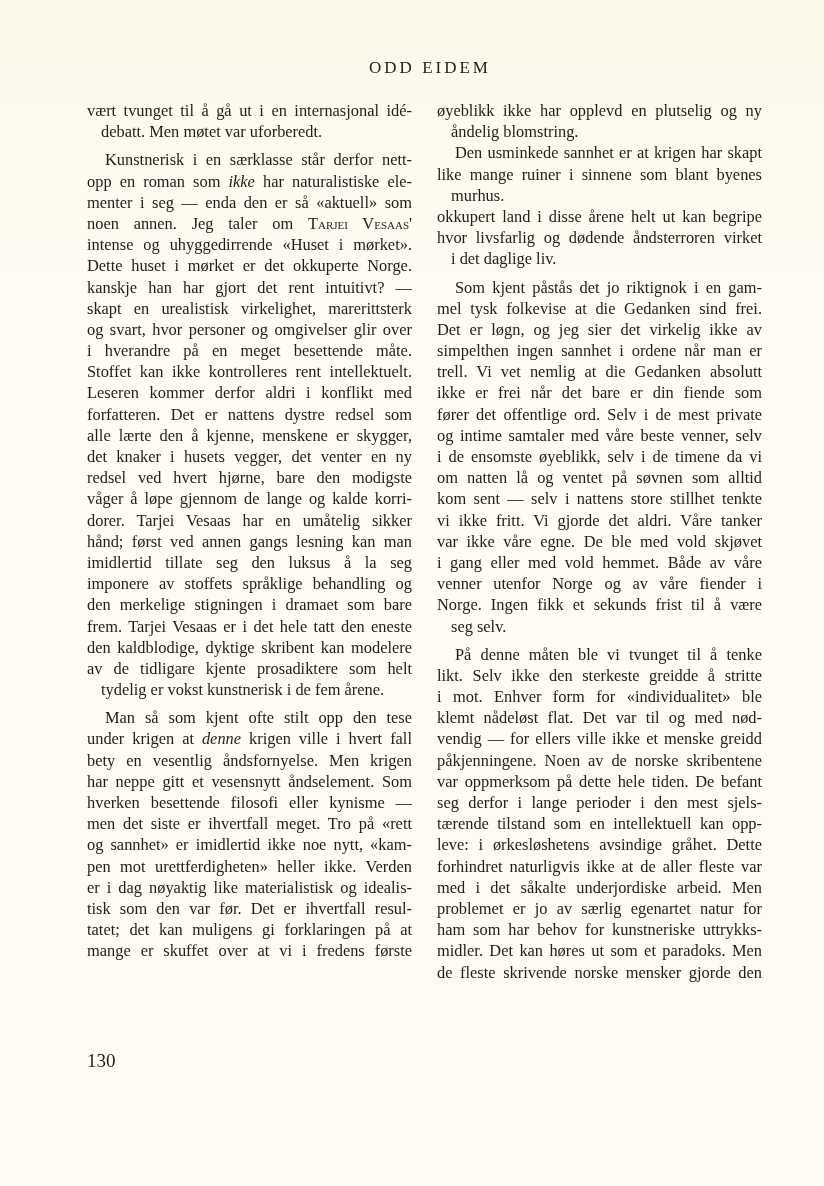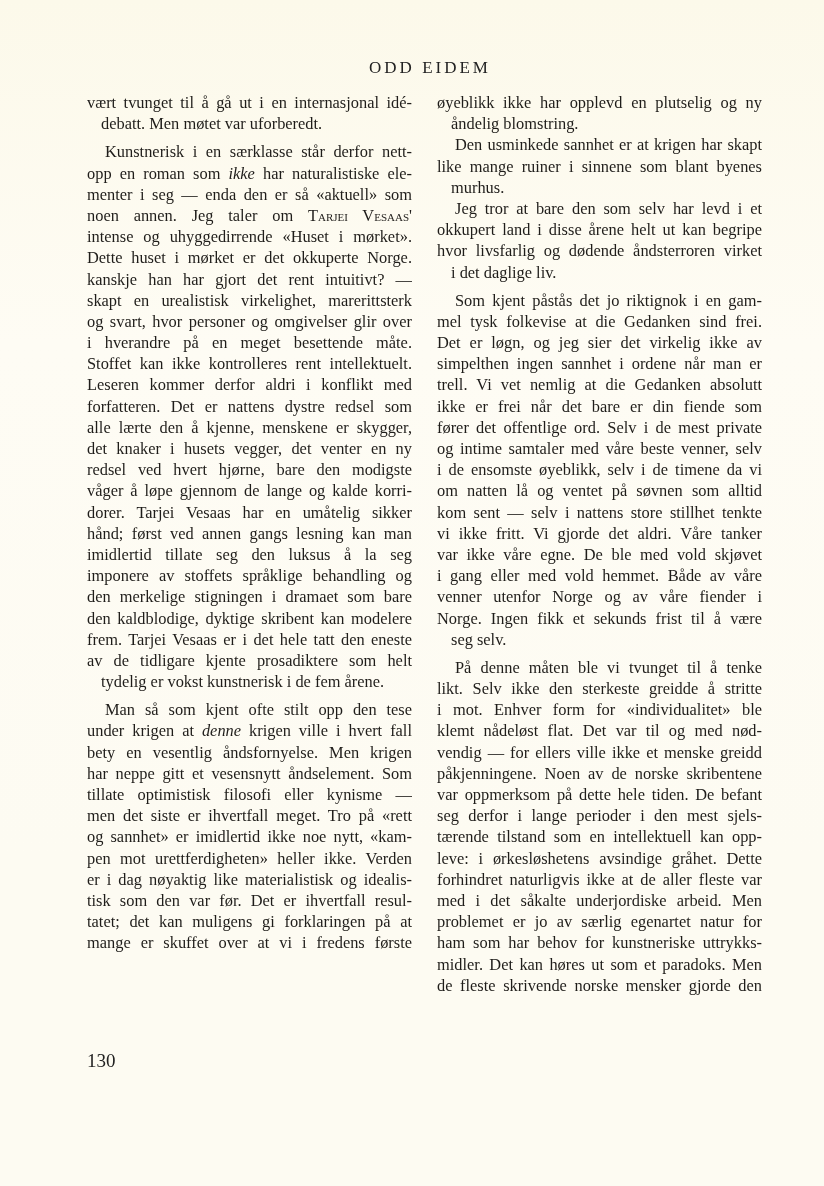--- a/index.html
+++ b/index.html
@@ -16,21 +16,21 @@
     background: linear-gradient(180deg, #fcf9ea 0%, #fefcf4 40%, #fdfbf2 100%);
   }
   .running-head {
     position: absolute; top: 58px; left: 0; width: 824px;
     text-align: center;
     font-family: "Liberation Serif", serif;
     font-size: 17px; letter-spacing: 3px; color: #222;
     padding-left: 36px; box-sizing: border-box;
   }
   .column {
-    position: absolute; top: 92px;
+    position: absolute; top: 100px;
     font-family: "Liberation Serif", serif;
     font-size: 16.4px;
   }
   .col-left { left: 87px; width: 325px; }
   .col-right { left: 437px; width: 325px; }
   .line {
     height: 21.2px; line-height: 21.2px;
     white-space: nowrap;
     text-align: justify; text-align-last: justify;
   }
@@ -70,45 +70,44 @@
       <div class="line">forfatteren. Det er nattens dystre redsel som</div>
       <div class="line">alle lærte den å kjenne, menskene er skygger,</div>
       <div class="line">det knaker i husets vegger, det venter en ny</div>
       <div class="line">redsel ved hvert hjørne, bare den modigste</div>
       <div class="line">våger å løpe gjennom de lange og kalde korri-</div>
       <div class="line">dorer. Tarjei Vesaas har en umåtelig sikker</div>
       <div class="line">hånd; først ved annen gangs lesning kan man</div>
       <div class="line">imidlertid tillate seg den luksus å la seg</div>
       <div class="line">imponere av stoffets språklige behandling og</div>
       <div class="line">den merkelige stigningen i dramaet som bare</div>
+      <div class="line">frem. Tarjei Vesaas er i det hele tatt den eneste</div>
       <div class="line">den kaldblodige, dyktige skribent kan modelere</div>
-      <div class="line">frem. Tarjei Vesaas er i det hele tatt den eneste</div>
       <div class="line">av de tidligare kjente prosadiktere som helt</div>
       <div class="line last">tydelig er vokst kunstnerisk i de fem årene.</div>
       <div class="gap"></div>
       <div class="line indent">Man så som kjent ofte stilt opp den tese</div>
       <div class="line">under krigen at <em>denne</em> krigen ville i hvert fall</div>
       <div class="line">bety en vesentlig åndsfornyelse. Men krigen</div>
       <div class="line">har neppe gitt et vesensnytt åndselement. Som</div>
-      <div class="line">tillate optimistisk filosofi eller kynisme —</div>
+      <div class="line">hverken besettende filosofi eller kynisme —</div>
       <div class="line">men det siste er ihvertfall meget. Tro på «rett</div>
       <div class="line">og sannhet» er imidlertid ikke noe nytt, «kam-</div>
       <div class="line">pen mot urettferdigheten» heller ikke. Verden</div>
       <div class="line">er i dag nøyaktig like materialistisk og idealis-</div>
       <div class="line">tisk som den var før. Det er ihvertfall resul-</div>
       <div class="line">tatet; det kan muligens gi forklaringen på at</div>
       <div class="line">mange er skuffet over at vi i fredens første</div>
     </div>
   <div class="column col-right" id="col-right">
       <div class="line">øyeblikk ikke har opplevd en plutselig og ny</div>
       <div class="line last">åndelig blomstring.</div>
       <div class="line indent">Den usminkede sannhet er at krigen har skapt</div>
       <div class="line">like mange ruiner i sinnene som blant byenes</div>
       <div class="line last">murhus.</div>
-      <div class="line indent">Jeg tror at bare den som selv har levd i et</div>
       <div class="line">okkupert land i disse årene helt ut kan begripe</div>
       <div class="line">hvor livsfarlig og dødende åndsterroren virket</div>
       <div class="line last">i det daglige liv.</div>
       <div class="gap"></div>
       <div class="line indent">Som kjent påstås det jo riktignok i en gam-</div>
       <div class="line">mel tysk folkevise at die Gedanken sind frei.</div>
       <div class="line">Det er løgn, og jeg sier det virkelig ikke av</div>
       <div class="line">simpelthen ingen sannhet i ordene når man er</div>
       <div class="line">trell. Vi vet nemlig at die Gedanken absolutt</div>
       <div class="line">ikke er frei når det bare er din fiende som</div>

